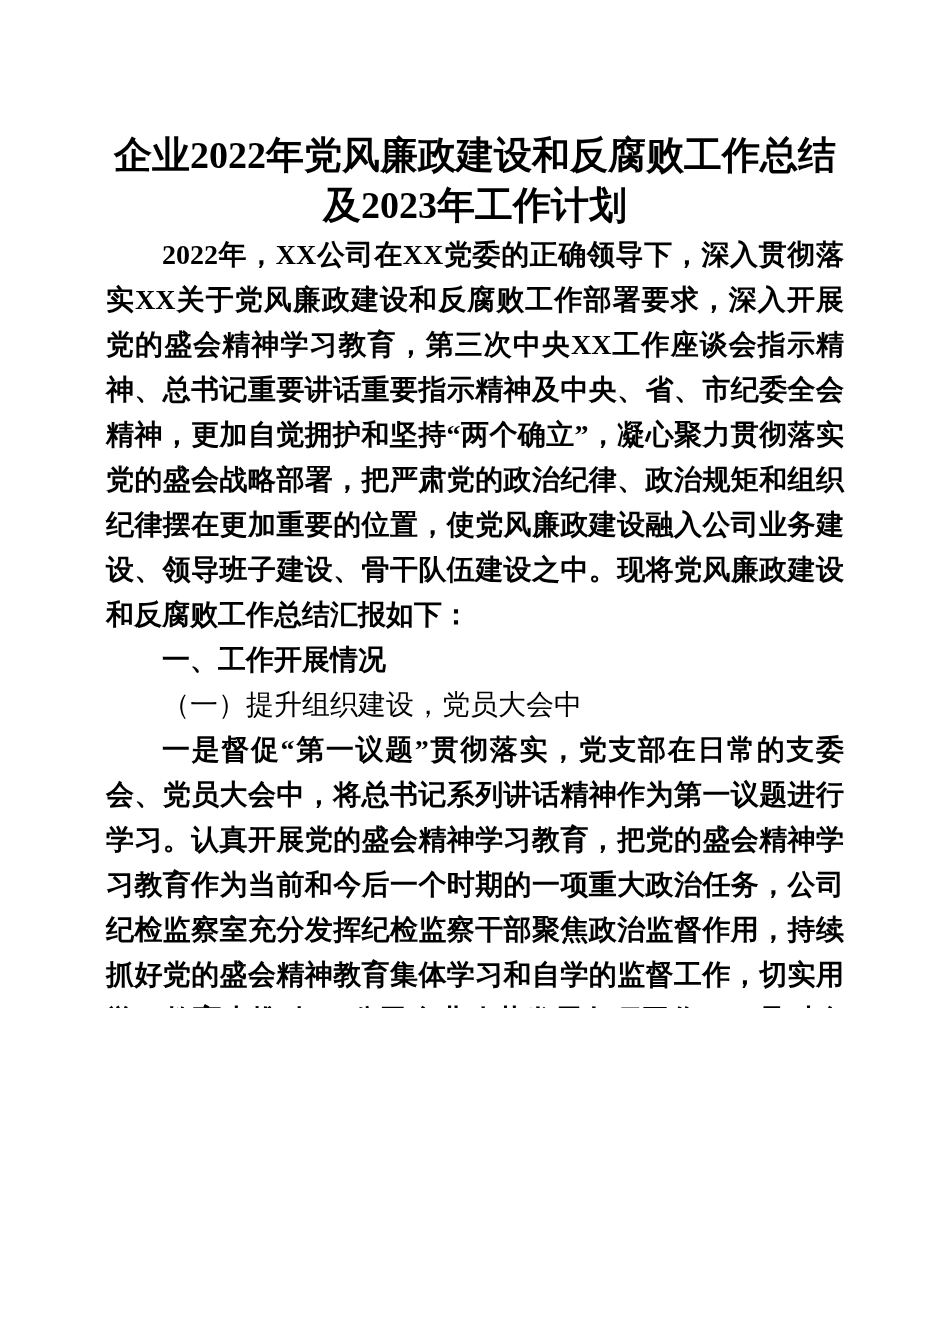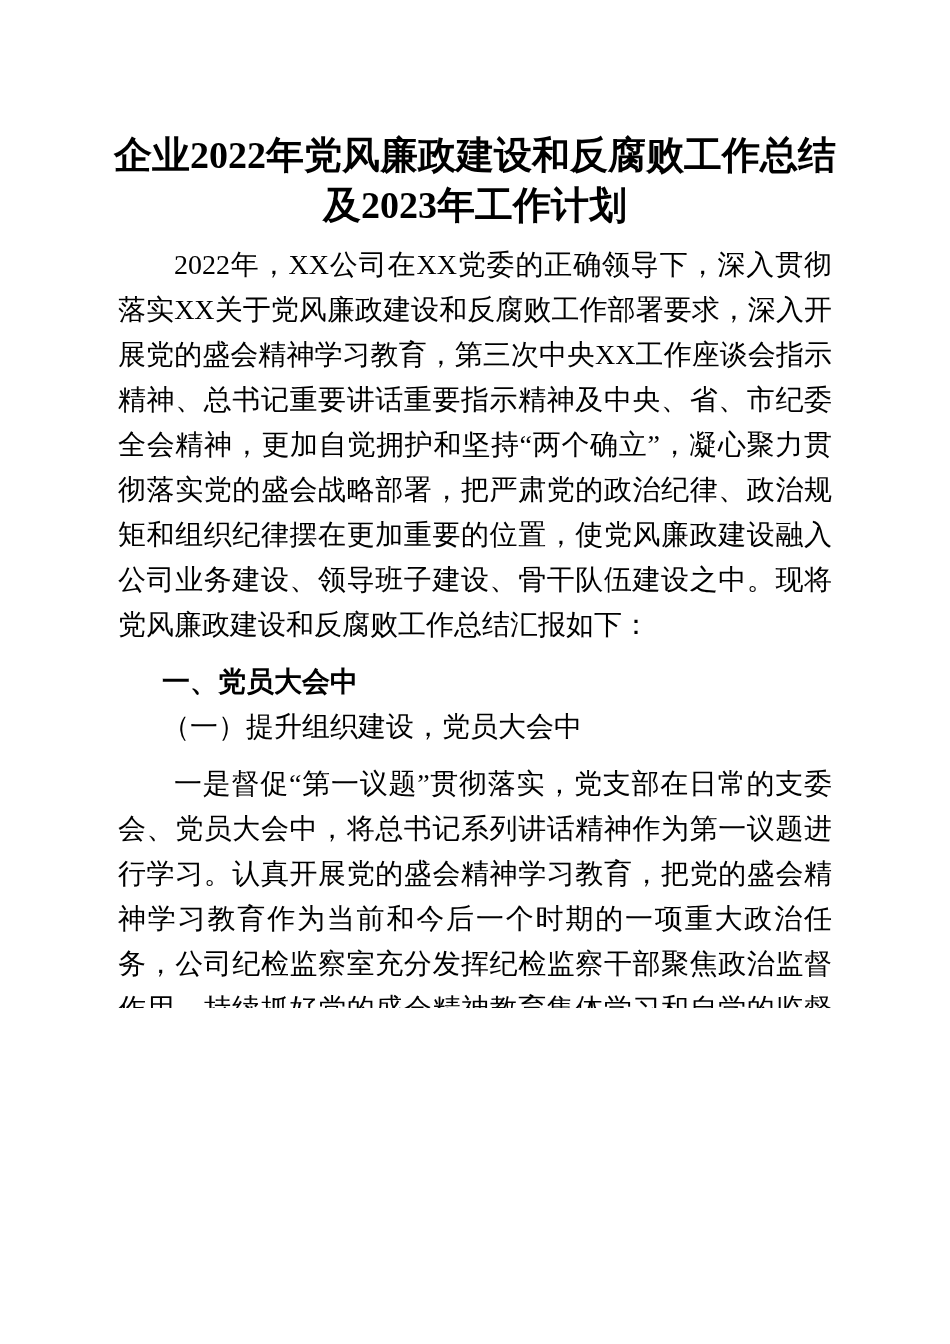--- a/index.html
+++ b/index.html
@@ -27,28 +27,28 @@
     font-weight: 700;
     font-size: 38px;
     line-height: 50px;
     text-align: center;
     color: #000000;
   }
   .doc-body {
     margin-top: 2px;
   }
   .para {
-    margin: 12px;
+    margin: 0;
     padding: 0;
     font-size: 28px;
     line-height: 45px;
     text-align: justify;
     text-indent: 2em;
     font-family: "Liberation Serif", serif;
-    font-weight: 400;
+    font-weight: 700;
     color: #000000;
     word-break: normal;
     overflow-wrap: break-word;
   }
   .heading-sans {
     margin: 0;
     padding: 0;
     font-size: 28px;
     line-height: 45px;
     text-indent: 2em;
@@ -68,18 +68,18 @@
   }
 </style>
 </head>
 <body>
 
 <div class="page">
   <div class="content">
     <h1 class="doc-title">企业2022年党风廉政建设和反腐败工作总结及2023年工作计划</h1>
     <div class="doc-body">
       <p class="para">2022年，XX公司在XX党委的正确领导下，深入贯彻落实XX关于党风廉政建设和反腐败工作部署要求，深入开展党的盛会精神学习教育，第三次中央XX工作座谈会指示精神、总书记重要讲话重要指示精神及中央、省、市纪委全会精神，更加自觉拥护和坚持“两个确立”，凝心聚力贯彻落实党的盛会战略部署，把严肃党的政治纪律、政治规矩和组织纪律摆在更加重要的位置，使党风廉政建设融入公司业务建设、领导班子建设、骨干队伍建设之中。现将党风廉政建设和反腐败工作总结汇报如下：</p>
-      <h2 class="heading-sans">一、党员大会中</h2>
+      <h2 class="heading-sans">一、工作开展情况</h2>
       <h3 class="heading-kai">（一）提升组织建设，党员大会中</h3>
       <p class="para">一是督促“第一议题”贯彻落实，党支部在日常的支委会、党员大会中，将总书记系列讲话精神作为第一议题进行学习。认真开展党的盛会精神学习教育，把党的盛会精神学习教育作为当前和今后一个时期的一项重大政治任务，公司纪检监察室充分发挥纪检监察干部聚焦政治监督作用，持续抓好党的盛会精神教育集体学习和自学的监督工作，切实用学习教育来推动XX公司企业改革发展各项工作。二是对今年以来落实集团党委会决议情况进行逐一疏理作为重点监督内容，目前已落实集团党委、纪委下发的工作提醒及文件XX余件，市委巡察、集团审计、季度考核反馈问题整改XX余类，按照所属职能部门逐一推</p>
     </div>
   </div>
 </div>
 
 </body></html>

